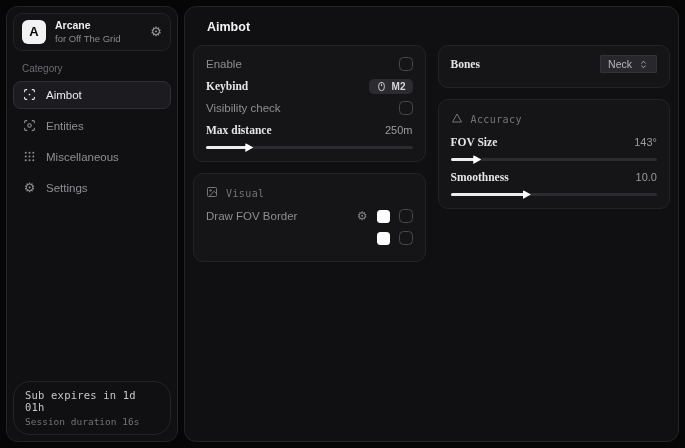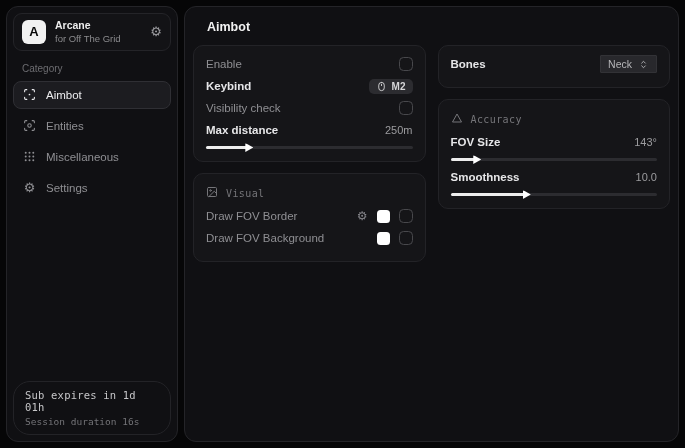--- a/index.html
+++ b/index.html
@@ -32,21 +32,21 @@
   .main{position:absolute;left:184px;top:6px;right:6px;bottom:6px;}
   .main-title{padding:13px 22px 11px;font-size:12.5px;font-weight:700;color:#f2f2f2;}
   .cols{padding:0 8px;display:grid;grid-template-columns:1fr 1fr;gap:12px;align-items:start;}
   .col{display:flex;flex-direction:column;gap:11px;}
   .card{background:#151518;border:1px solid #232327;border-radius:10px;padding:7px 12px 12px;}
   .card-head{display:flex;align-items:center;gap:8px;height:24px;color:#757579;
     font-family:"DejaVu Sans Mono",monospace;font-size:10px;letter-spacing:.4px;}
   .card-head svg{width:12px;height:12px;}
   .row{display:flex;align-items:center;height:22px;font-size:11.5px;}
   .row .lbl{color:#8f8f93;}
-  .row .lbl.bright{color:#e6e6e8;font-weight:600;}
+  .row .lbl.bright{color:#e6e6e8;font-weight:600;font-family:Liberation Serif, serif;}
   .row .spacer{flex:1;}
   .val{color:#9c9c9f;font-size:11px;}
   .checkbox{width:14px;height:14px;border:1.5px solid #48484c;border-radius:4.5px;box-sizing:border-box;
     background:transparent;cursor:pointer;flex:none;}
   .swatch{width:13px;height:13px;border-radius:3.5px;background:#fff;cursor:pointer;flex:none;}
   .mini-gear{color:#85858a;font-size:12px;cursor:pointer;line-height:1;}
   .kbd{display:flex;align-items:center;gap:5px;background:#2c2c30;border-radius:5px;padding:2px 7px;
     color:#d6d6d8;font-size:10px;font-weight:600;cursor:pointer;}
   .kbd svg{width:11px;height:11px;}
   .select-btn{display:flex;align-items:center;gap:6px;background:#28282c;border:1px solid #323236;
@@ -188,21 +188,20 @@
             <span class="lbl">Draw FOV Border</span>
             <span class="spacer"></span>
             <span class="mini-gear">⚙</span>
             <span class="gap4"></span>
             <span class="swatch"></span>
             <span class="gap4"></span>
             <span class="checkbox"></span>
           </div>
 
           <div class="row">
-            <span class="lbl">Draw FOV Background</span>
             <span class="spacer"></span>
             <span class="swatch"></span>
             <span class="gap4"></span>
             <span class="checkbox"></span>
           </div>
         </div>
       </div>
 
       <div class="col">
 

